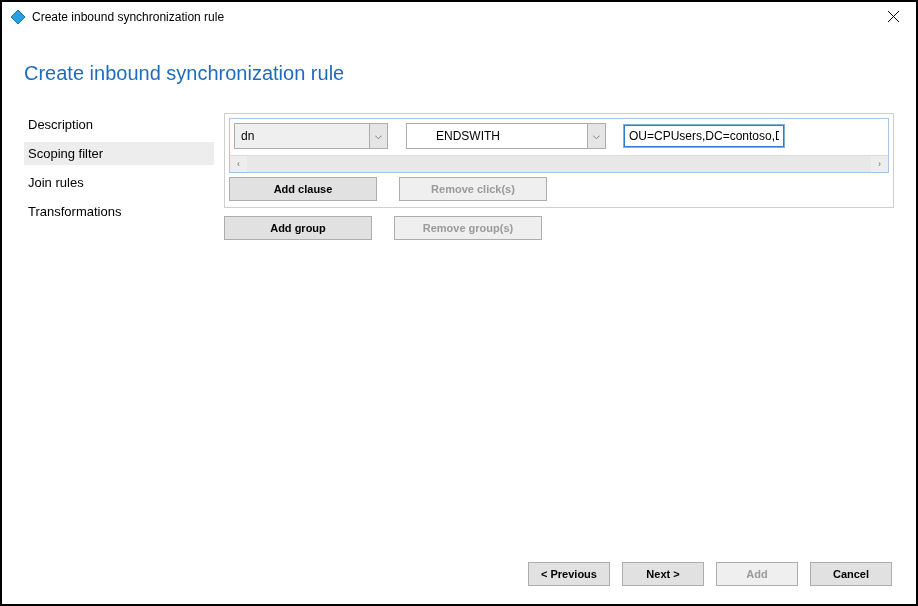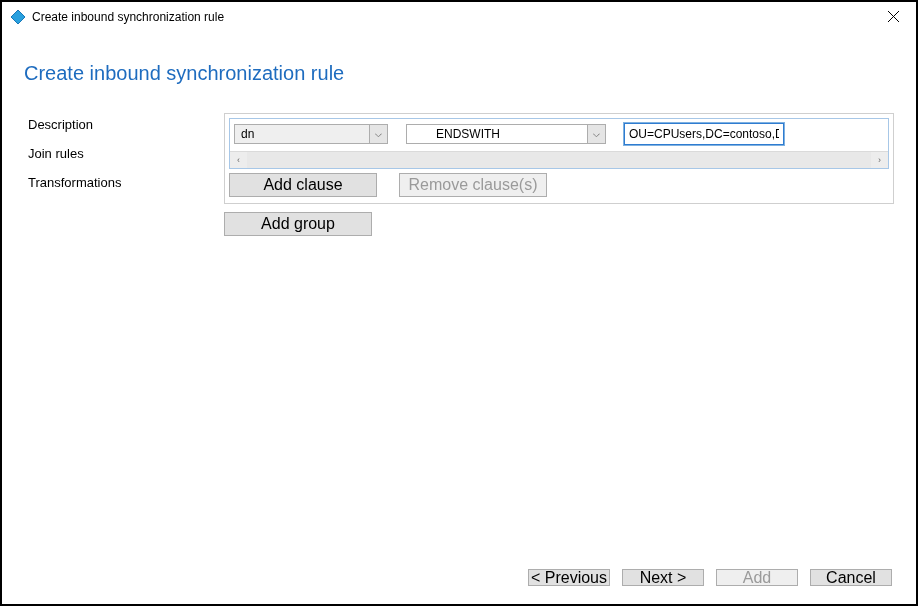--- a/index.html
+++ b/index.html
@@ -91,21 +91,21 @@
     .col-attr { width: 180px; }
     .col-op { width: 200px; }
     .col-val { flex: 1; }
     .grid-row {
       padding: 4px 4px 2px 4px;
       gap: 18px;
       align-items: center;
     }
     .dropdown {
       position: relative;
-      height: 20px;
+      height: 26px;
       border: 1px solid #ADADAD;
       background: #EFEFEF;
       display: flex;
       align-items: center;
       padding: 0 6px;
       font-size: 12px;
       cursor: pointer;
     }
     .dropdown-btn {
       position: absolute;
@@ -144,40 +144,40 @@
     .hscroll-track { flex: 1; background: #E8E8E8; }
     .clause-buttons {
       display: flex; gap: 22px;
       margin-top: 4px;
     }
     .btn {
       height: 24px;
       min-width: 148px;
       border: 1px solid #ADADAD;
       background: #E1E1E1;
-      font-size: 16px;
+      font-size: 11px;
       color: #000;
       cursor: pointer;
-      display: inline-flex; align-items: center; justify-content: center;
+      display: inline-flex; align-items: center; justify-content: center; font-weight: bold;
     }
     .btn:disabled, .btn.disabled {
       color: #9A9A9A;
       background: #EFEFEF;
       cursor: default;
     }
     .group-buttons {
       display: flex; gap: 22px;
       margin-top: 8px;
     }
     .footer {
       position: absolute;
       bottom: 18px; right: 24px;
       display: flex; gap: 12px;
     }
-    .footer .btn { min-width: 82px; height: 17px; }
+    .footer .btn { min-width: 82px; height: 24px; }
   </style>
 </head>
 <body>
 
 <div class="titlebar">
   <span class="titlebar-icon">
     <svg width="16" height="16" viewBox="0 0 16 16">
       <polygon points="8,1 15,8 8,15 1,8" fill="#29A0DE" stroke="#1878B8" stroke-width="1"></polygon>
     </svg>
   </span>
@@ -189,20 +189,21 @@
     </svg>
   </div>
 </div>
 
 <div class="content">
   <div class="page-title">Create inbound synchronization rule</div>
 
   <div class="layout">
     <div class="sidebar">
       <div class="nav-item">Description</div>
+      <div class="nav-item active">Scoping filter</div>
       <div class="nav-item">Join rules</div>
       <div class="nav-item">Transformations</div>
     </div>
 
     <div class="main">
 
       <div class="filter-panel">
         <div class="filter-grid">
           <div class="grid-row">
             <div class="dropdown d-attr">
@@ -217,26 +218,27 @@
           </div>
           <div class="hscroll">
             <div class="hscroll-btn">‹</div>
             <div class="hscroll-track"></div>
             <div class="hscroll-btn">›</div>
           </div>
         </div>
 
         <div class="clause-buttons">
           <button class="btn">Add clause</button>
-          <button class="btn disabled" disabled="">Remove clause(s)</button>
+          <button class="btn disabled" disabled="">Remove click(s)</button>
         </div>
       </div>
 
       <div class="group-buttons">
         <button class="btn">Add group</button>
+        <button class="btn disabled" disabled="">Remove group(s)</button>
       </div>
     </div>
   </div>
 </div>
 
 <div class="footer">
   <button class="btn">&lt; Previous</button>
   <button class="btn">Next &gt;</button>
   <button class="btn disabled" disabled="">Add</button>
   <button class="btn">Cancel</button>

